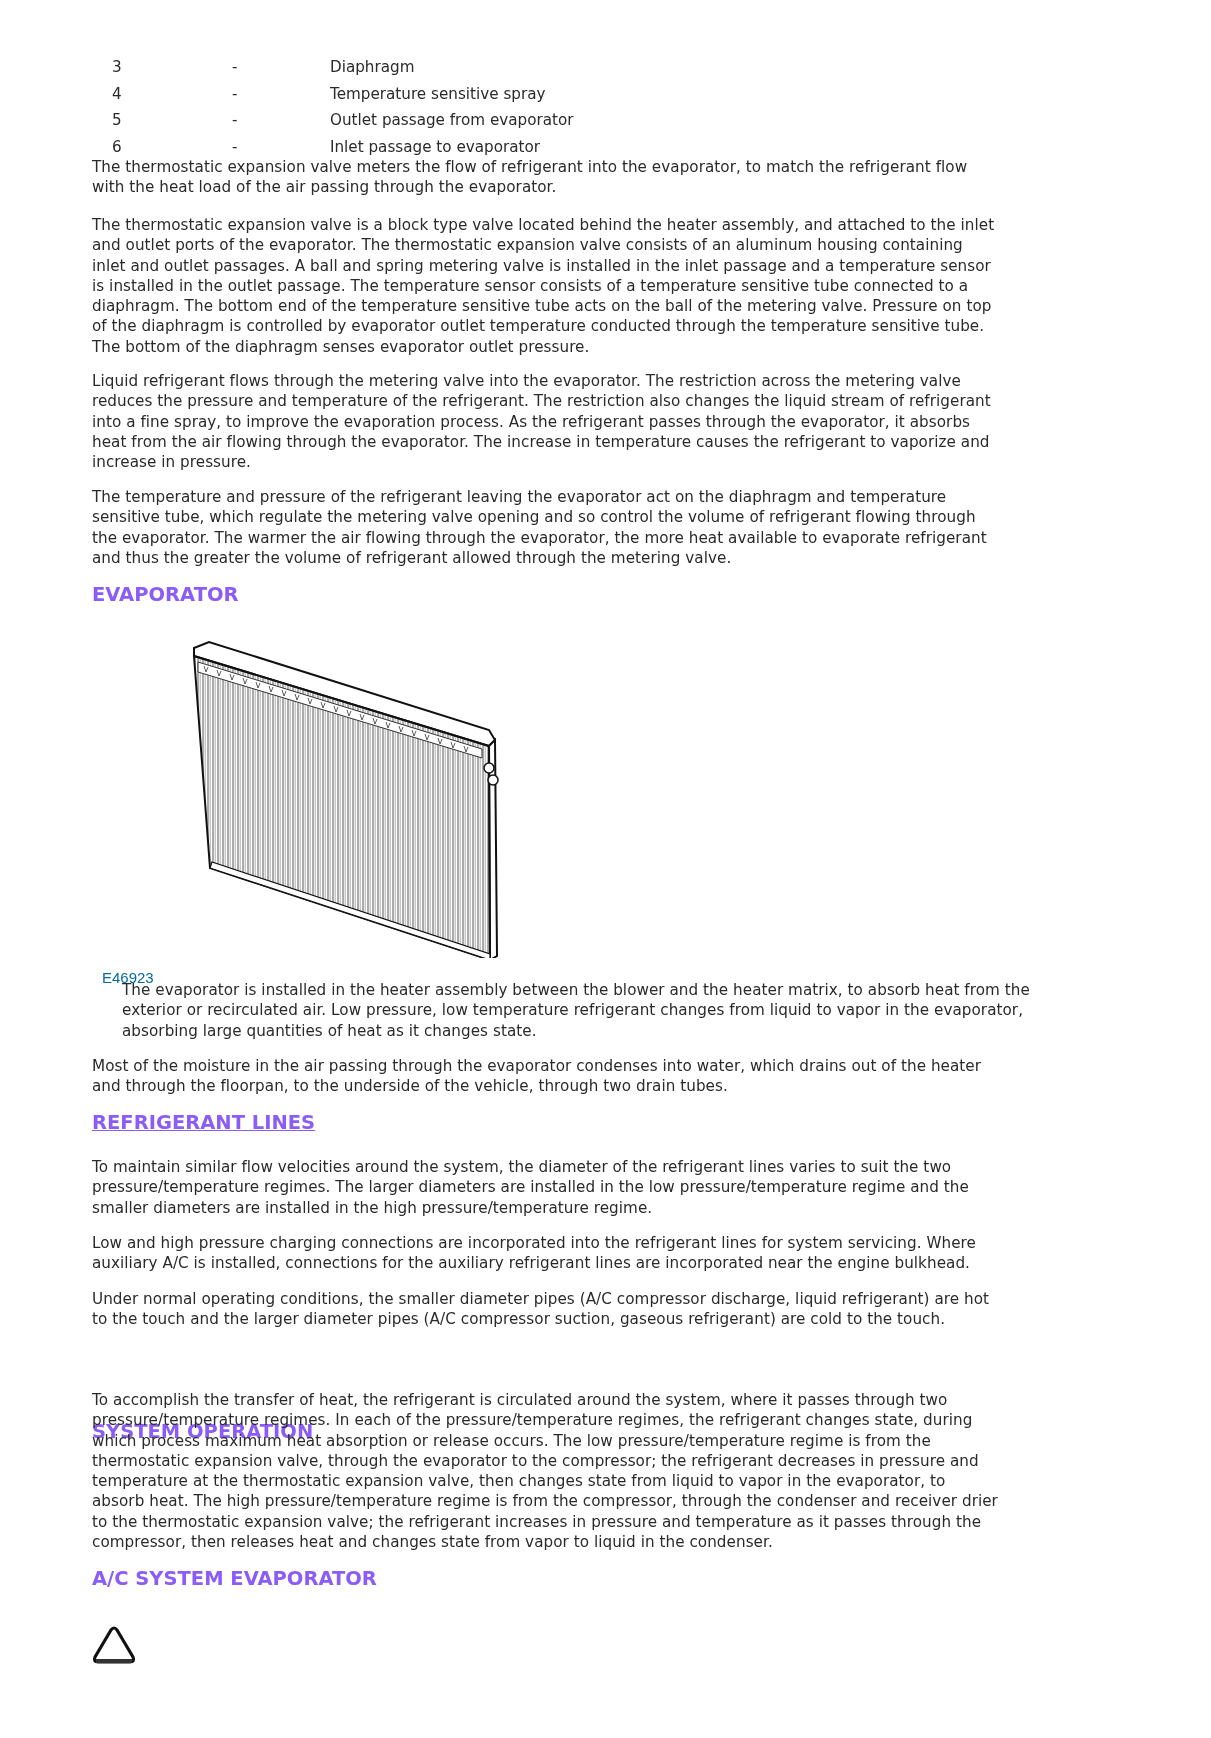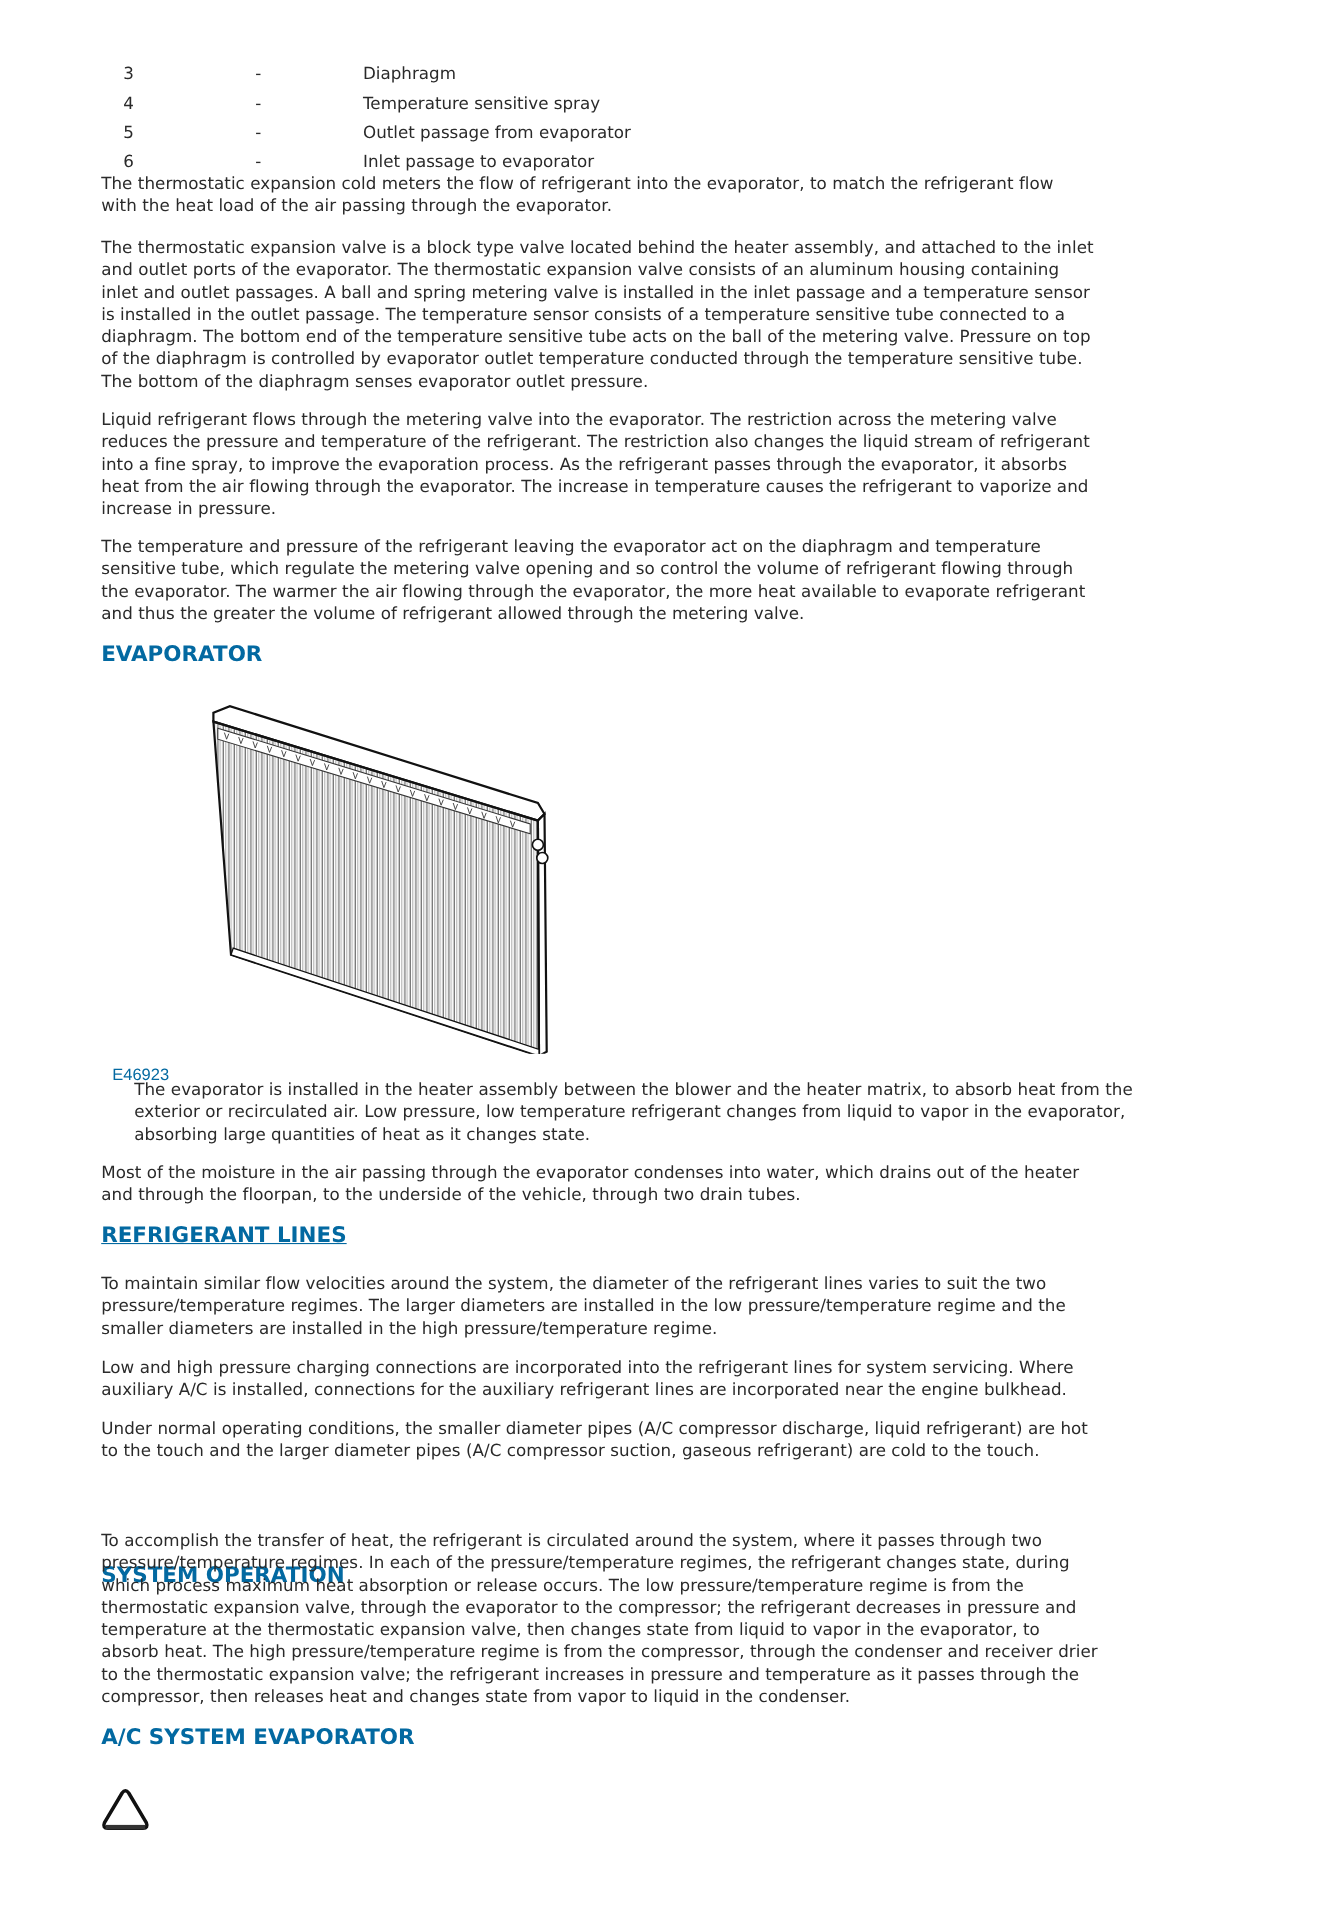--- a/index.html
+++ b/index.html
@@ -12,21 +12,21 @@
     .legend-row .num { position: absolute; left: 20px; }
     .legend-row .dash { position: absolute; left: 140px; }
     .legend-row .desc { position: absolute; left: 238px; }
     .para {
       position: absolute; left: 92px; width: 1060px;
       font-size: 15.2px; line-height: 20.3px; color: #2a2a2a;
       white-space: pre; letter-spacing: 0.05px;
     }
     .heading {
       position: absolute; left: 92px;
-      font-size: 19.5px; font-weight: bold; color: #0369a1; line-height: 24px;
+      font-size: 19.5px; font-weight: bold; color: #8b5cf6; line-height: 24px;
     }
     .figure {
       position: absolute; left: 92px; top: 638px; width: 420px; height: 320px;
     }
     .fig-label {
       position: absolute; left: 10px; top: 295px;
       font-family: "Liberation Sans", sans-serif; font-size: 15px; color: #0369a1; margin-top: 36px;
     }
     .note {
       position: absolute; left: 92px; top: 1626px; height: 44px; width: 700px;
@@ -56,21 +56,21 @@
     <span class="dash">-</span>
     <span class="desc">Outlet passage from evaporator</span>
   </div>
   <div class="legend-row">
     <span class="num">6</span>
     <span class="dash">-</span>
     <span class="desc">Inlet passage to evaporator</span>
   </div>
 </div>
 
-<div class="para" style="top:157px;">The thermostatic expansion cold meters the flow of refrigerant into the evaporator, to match the refrigerant flow
+<div class="para" style="top:157px;">The thermostatic expansion valve meters the flow of refrigerant into the evaporator, to match the refrigerant flow
 with the heat load of the air passing through the evaporator.</div>
 <div class="para" style="top:215px;">The thermostatic expansion valve is a block type valve located behind the heater assembly, and attached to the inlet
 and outlet ports of the evaporator. The thermostatic expansion valve consists of an aluminum housing containing
 inlet and outlet passages. A ball and spring metering valve is installed in the inlet passage and a temperature sensor
 is installed in the outlet passage. The temperature sensor consists of a temperature sensitive tube connected to a
 diaphragm. The bottom end of the temperature sensitive tube acts on the ball of the metering valve. Pressure on top
 of the diaphragm is controlled by evaporator outlet temperature conducted through the temperature sensitive tube.
 The bottom of the diaphragm senses evaporator outlet pressure.</div>
 <div class="para" style="top:371px;">Liquid refrigerant flows through the metering valve into the evaporator. The restriction across the metering valve
 reduces the pressure and temperature of the refrigerant. The restriction also changes the liquid stream of refrigerant

